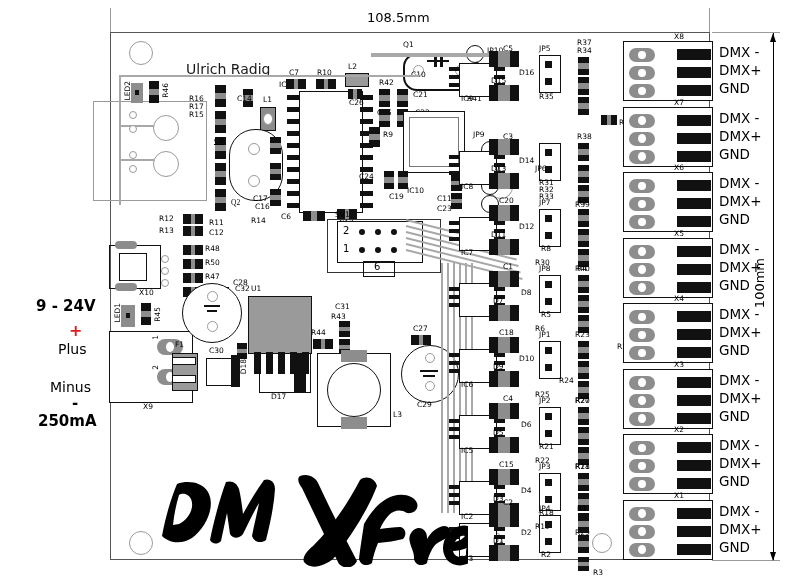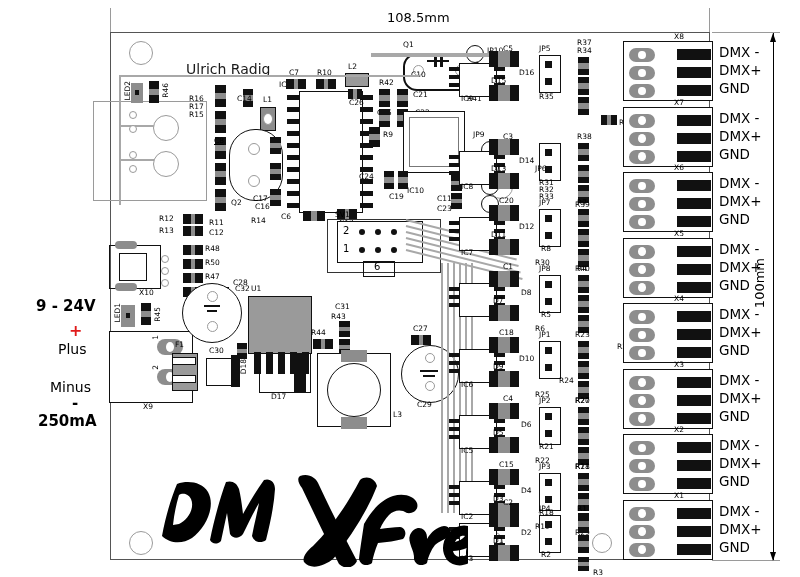--- a/index.html
+++ b/index.html
@@ -98,21 +98,21 @@
 </head>
 <body>
 
 <div id="root">
 
   <div class="dim-ext" style="left:110px;top:8px;width:1px;height:30px;"></div>
   <div class="dim-ext" style="left:709px;top:8px;width:1px;height:30px;"></div>
   <div class="dim-line" style="left:111px;top:43px;width:598px;height:1.4px;"></div>
   <div class="arrow-l" style="left:111px;top:40px;"></div>
   <div class="arrow-r" style="left:700px;top:40px;"></div>
-  <div class="dim-label" style="left:367px;top:10px;margin-left:20px;">108.5mm</div>
+  <div class="dim-label" style="left:367px;top:10px;">108.5mm</div>
 
   <div class="dim-ext" style="left:712px;top:32px;width:68px;height:1px;"></div>
   <div class="dim-ext" style="left:712px;top:560px;width:68px;height:1px;"></div>
   <div class="dim-line" style="left:773px;top:33px;width:1.4px;height:527px;"></div>
   <div class="arrow-u" style="left:770px;top:33px;"></div>
   <div class="arrow-d" style="left:770px;top:552px;"></div>
   <div class="dim-label-v" style="left:752px;top:258px;">100mm</div>
 
   <div id="board">
 
@@ -153,21 +153,21 @@
     <div class="resv" style="left:132px;top:56px;width:10px;height:18px;"></div>
 
     <div class="ref" style="left:126px;top:62px;">C14</div>
     <div class="ref" style="left:152px;top:63px;">L1</div>
     <div class="outline" style="left:149px;top:74px;width:14px;height:22px;background:#8d8d8d;"></div>
     <div class="mount-hole" style="left:152px;top:80px;width:8px;height:10px;"></div>
 
     <div class="xtal" style="left:118px;top:96px;width:52px;height:70px;border-radius:26px;border-width:1.4px;"></div>
     <div class="mount-hole" style="left:137px;top:110px;width:10px;height:10px;"></div>
     <div class="mount-hole" style="left:137px;top:142px;width:10px;height:10px;"></div>
-    <div class="ref" style="left:120px;top:166px;">Q2</div>
+    <div class="ref" style="left:120px;top:166px;font-family:Liberation Serif, serif;">Q2</div>
     <div class="ref" style="left:142px;top:162px;">C17</div>
     <div class="ref" style="left:144px;top:170px;">C16</div>
 
     <div class="ref" style="left:103px;top:104px;text-decoration:underline;">C8</div>
     <div class="resv" style="left:159px;top:104px;width:11px;height:17px;"></div>
     <div class="resv" style="left:159px;top:130px;width:11px;height:17px;"></div>
     <div class="resv" style="left:159px;top:156px;width:11px;height:17px;"></div>
 
     <div class="ic-body" style="left:188px;top:58px;width:62px;height:120px;"></div>
     <div class="ref" style="left:168px;top:48px;">IC4</div>

